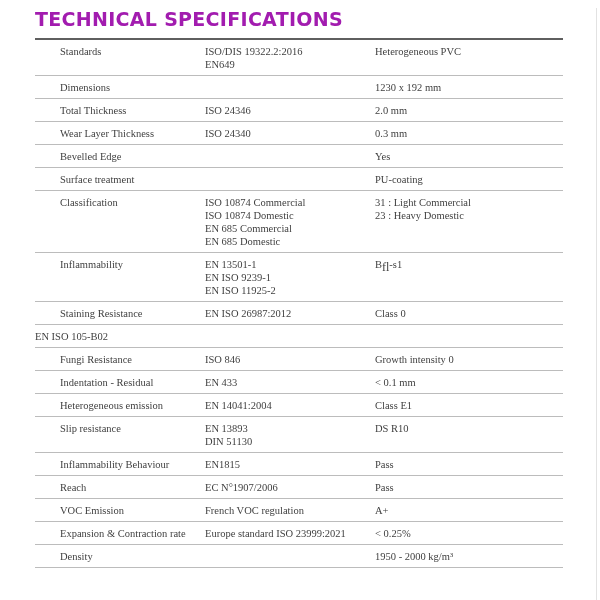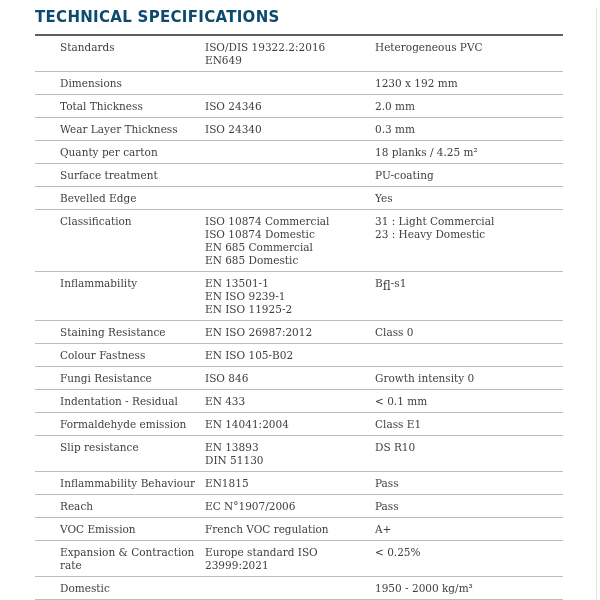--- a/index.html
+++ b/index.html
@@ -2,25 +2,25 @@
 <html><head>
 <meta charset="utf-8">
 <style>
   * { margin:0; padding:0; box-sizing:border-box; }
   html,body { width:600px; height:600px; background:#ffffff; overflow:hidden;
     font-family:"DejaVu Serif","Liberation Serif",serif; color:#3f3f3f; }
   .page { position:relative; width:600px; height:600px; background:#fff; }
   .edge-line { position:absolute; top:0; bottom:0; right:3px; width:1px; background:#e2e2e2; }
 
   .title { margin:8px 0 0 35px; font-family:"DejaVu Sans","Liberation Sans",sans-serif;
-    font-weight:800; font-size:15px; letter-spacing:.3px; color:#0c4a6e; }
+    font-weight:800; font-size:19px; letter-spacing:.3px; color:#a21caf; }
 
   .spec-table { margin:8px 0 0 35px; width:528px; border-top:2px solid #5f5f5f; }
   .row { display:flex; align-items:flex-start; border-bottom:1px solid #bcbcbc; padding:5px 0 4px; }
-  .cell { font-size:10.5px; line-height:13px; white-space:pre-line; }
+  .cell { font-size:10.5px; line-height:13px; white-space:pre-line;font-family:Liberation Serif, serif; }
   .cell.label { width:170px; padding-left:25px; }
   .cell.std   { width:170px; }
   .cell.val   { flex:1; }
   sub.fl { font-size:12px;margin-top:37px; }
 </style>
 </head>
 <body>
 
 <div class="page">
   <h1 class="title">TECHNICAL SPECIFICATIONS</h1>
@@ -42,33 +42,28 @@
       <div class="cell label">Total Thickness</div>
       <div class="cell std">ISO 24346</div>
       <div class="cell val">2.0 mm</div>
     </div>
     <div class="row">
       <div class="cell label">Wear Layer Thickness</div>
       <div class="cell std">ISO 24340</div>
       <div class="cell val">0.3 mm</div>
     </div>
     <div class="row">
-      <div class="cell label">Quanty per carton</div>
+      <div class="cell label">Bevelled Edge</div>
       <div class="cell std"></div>
-      <div class="cell val">18 planks / 4.25 m²</div>
+      <div class="cell val">Yes</div>
     </div>
     <div class="row">
       <div class="cell label">Surface treatment</div>
       <div class="cell std"></div>
       <div class="cell val">PU-coating</div>
-    </div>
-    <div class="row">
-      <div class="cell label">Bevelled Edge</div>
-      <div class="cell std"></div>
-      <div class="cell val">Yes</div>
     </div>
     <div class="row">
       <div class="cell label">Classification</div>
       <div class="cell std">ISO 10874 Commercial
 ISO 10874 Domestic
 EN 685 Commercial
 EN 685 Domestic</div>
       <div class="cell val">31 : Light Commercial
 23 : Heavy Domestic</div>
     </div>
@@ -78,35 +73,34 @@
 EN ISO 9239-1
 EN ISO 11925-2</div>
       <div class="cell val"><span>B</span><sub class="fl">fl</sub><span>-s1</span></div>
     </div>
     <div class="row">
       <div class="cell label">Staining Resistance</div>
       <div class="cell std">EN ISO 26987:2012</div>
       <div class="cell val">Class 0</div>
     </div>
     <div class="row">
-      <div class="cell label">Colour Fastness</div>
       <div class="cell std">EN ISO 105-B02</div>
     </div>
     <div class="row">
       <div class="cell label">Fungi Resistance</div>
       <div class="cell std">ISO 846</div>
       <div class="cell val">Growth intensity 0</div>
     </div>
     <div class="row">
       <div class="cell label">Indentation - Residual</div>
       <div class="cell std">EN 433</div>
       <div class="cell val">&lt; 0.1 mm</div>
     </div>
     <div class="row">
-      <div class="cell label">Formaldehyde emission</div>
+      <div class="cell label">Heterogeneous emission</div>
       <div class="cell std">EN 14041:2004</div>
       <div class="cell val">Class E1</div>
     </div>
     <div class="row">
       <div class="cell label">Slip resistance</div>
       <div class="cell std">EN 13893
 DIN 51130</div>
       <div class="cell val">DS R10</div>
     </div>
     <div class="row">
@@ -123,21 +117,21 @@
       <div class="cell label">VOC Emission</div>
       <div class="cell std">French VOC regulation</div>
       <div class="cell val">A+</div>
     </div>
     <div class="row">
       <div class="cell label">Expansion &amp; Contraction rate</div>
       <div class="cell std">Europe standard ISO 23999:2021</div>
       <div class="cell val">&lt; 0.25%</div>
     </div>
     <div class="row">
-      <div class="cell label">Domestic</div>
+      <div class="cell label">Density</div>
       <div class="cell std"></div>
       <div class="cell val">1950 - 2000 kg/m³</div>
     </div>
 
   </div>
 
   <div class="edge-line"></div>
 </div>
 
 </body></html>

